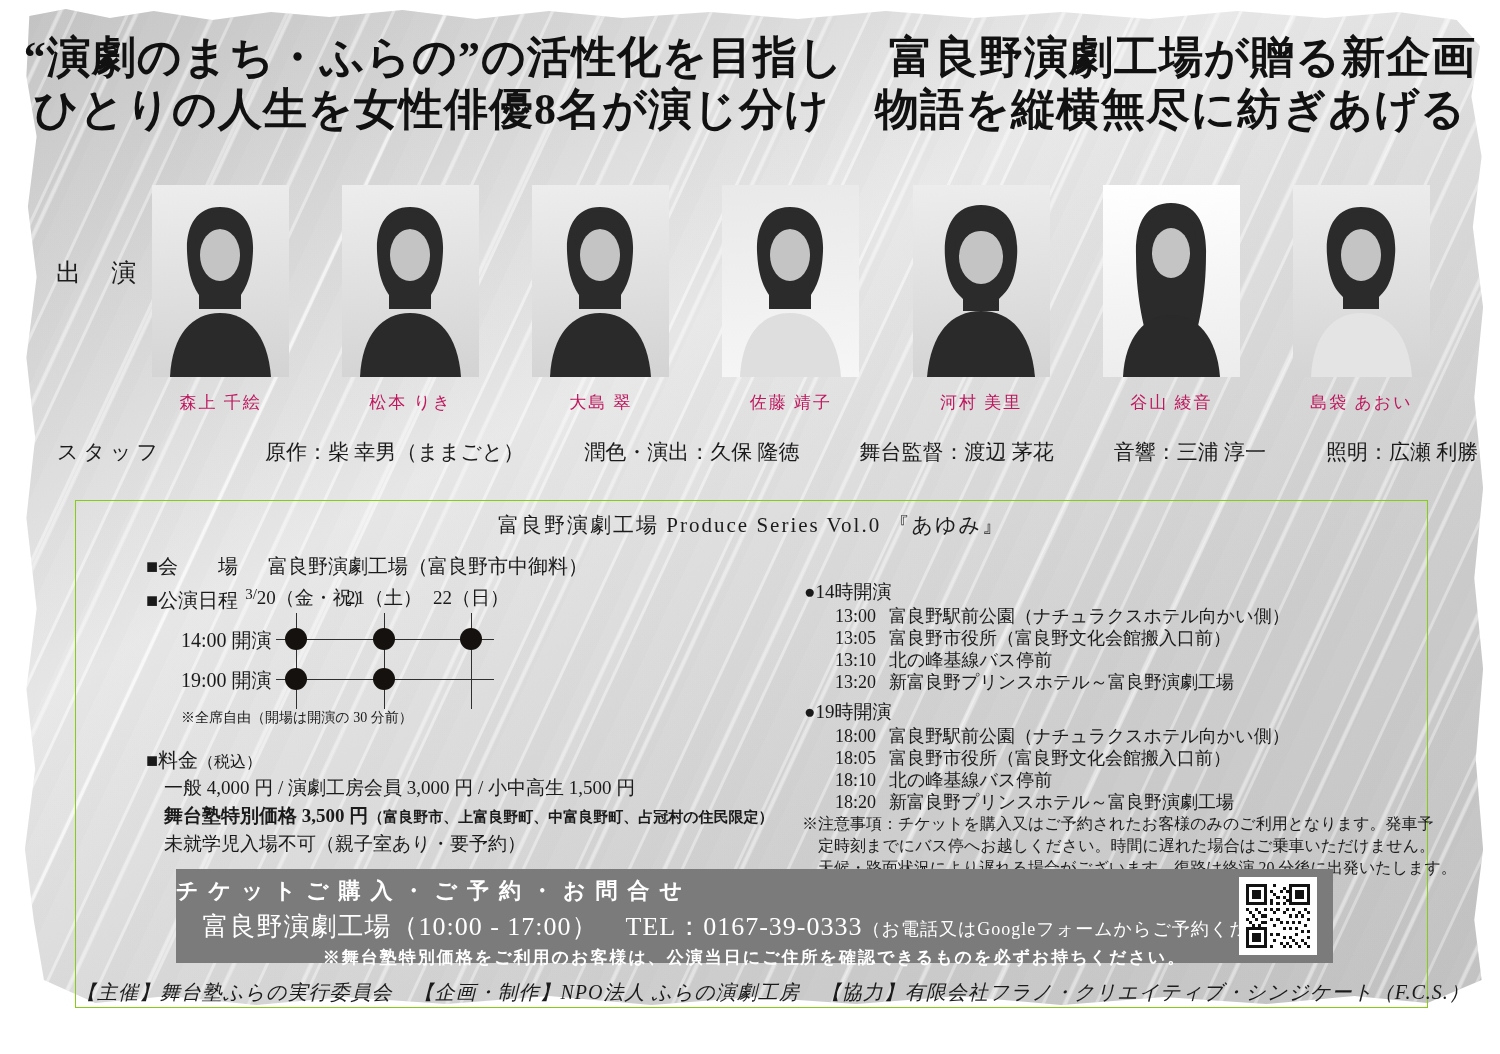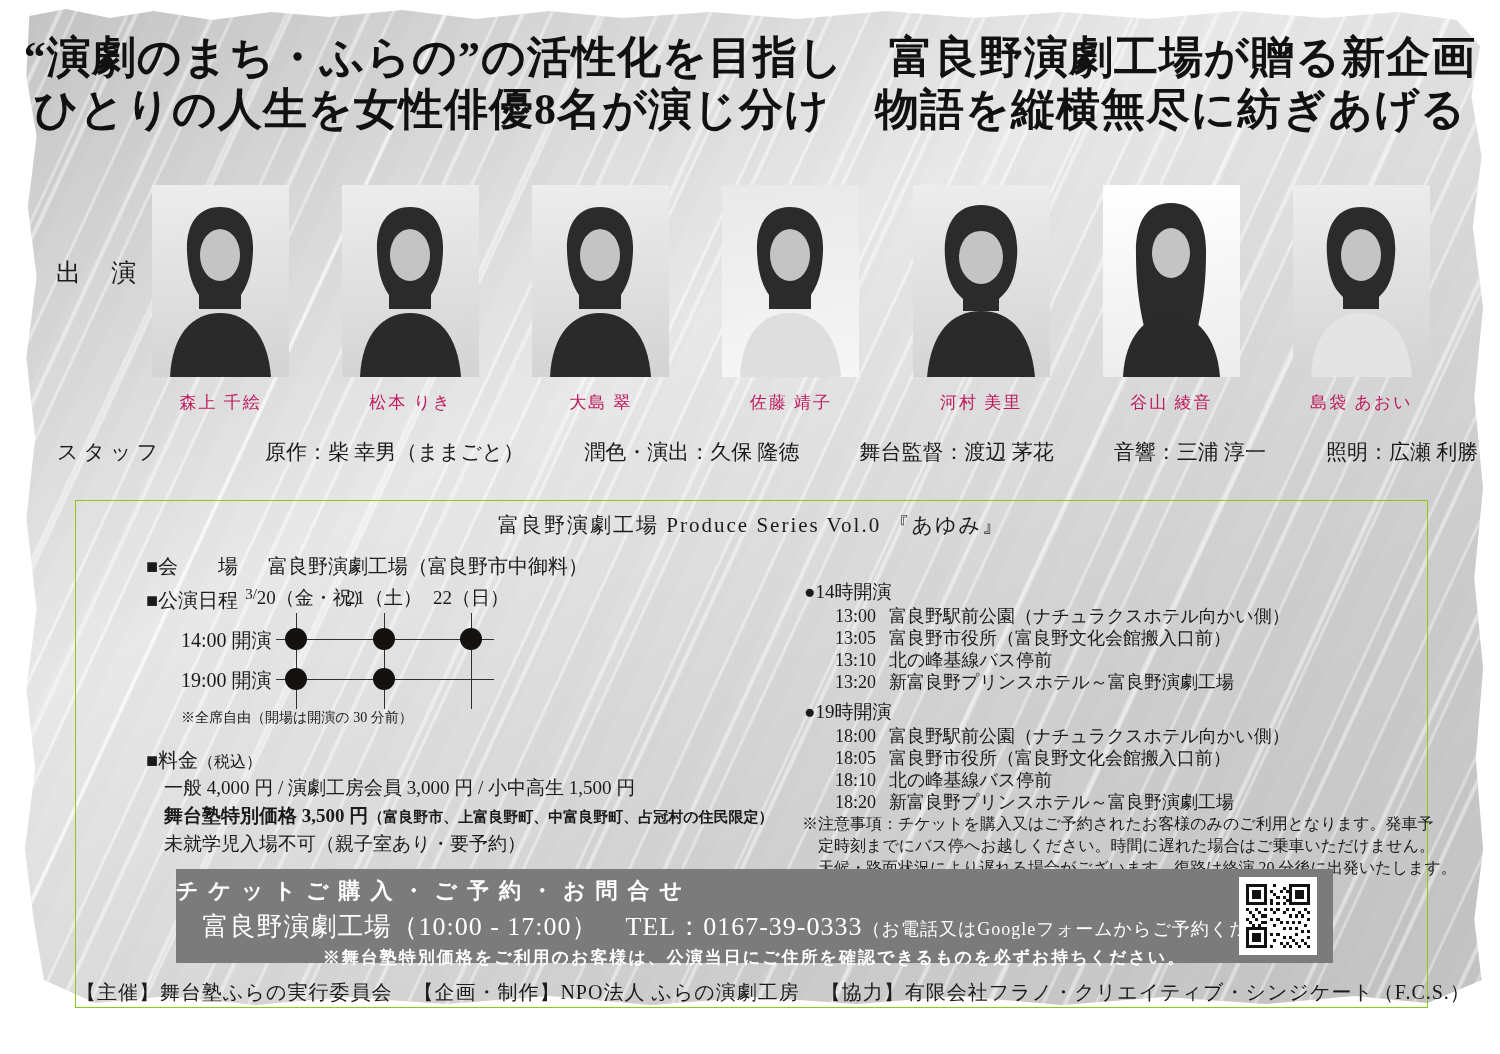--- a/index.html
+++ b/index.html
@@ -70,21 +70,21 @@
   .bus-note { position:absolute; font-size:16px; white-space:nowrap; color:#1b1b1b; }
 
   .ticket-box { position:absolute; left:100px; top:368px; width:1157px; height:94px; background:#7b7b7b; }
   .ticket-title { margin-top:7px; text-align:left; font-size:22px; font-weight:bold; letter-spacing:10px; color:#fff; }
   .ticket-main { margin-top:3px; text-align:center; font-size:26px; color:#fff; letter-spacing:1px; white-space:nowrap; }
   .ticket-main .sub { font-size:18px; }
   .ticket-note { margin-top:2px; text-align:center; font-size:17px; font-weight:bold; letter-spacing:2px; color:#fff; }
   .qr-box { position:absolute; right:16px; top:8px; width:78px; height:78px; background:#fff; display:flex; align-items:center; justify-content:center; }
   .qr-box svg { width:64px; height:64px; }
 
-  .organizers { position:absolute; top:478px; left:0; right:0; text-align:center; font-size:20px; letter-spacing:1px; white-space:nowrap; color:#1b1b1b; }
+  .organizers { position:absolute; top:478px; left:0; right:0; text-align:center; font-size:20px; letter-spacing:1px; white-space:nowrap; color:#1b1b1b;font-style:italic; }
 </style>
 </head>
 <body>
 
 <div class="poster">
   <div class="silver-panel"></div>
 
   <div class="headline">
     <div>“演劇のまち・ふらの”の活性化を目指し　富良野演劇工場が贈る新企画</div>
     <div>ひとりの人生を女性俳優8名が演じ分け　物語を縦横無尽に紡ぎあげる</div>

